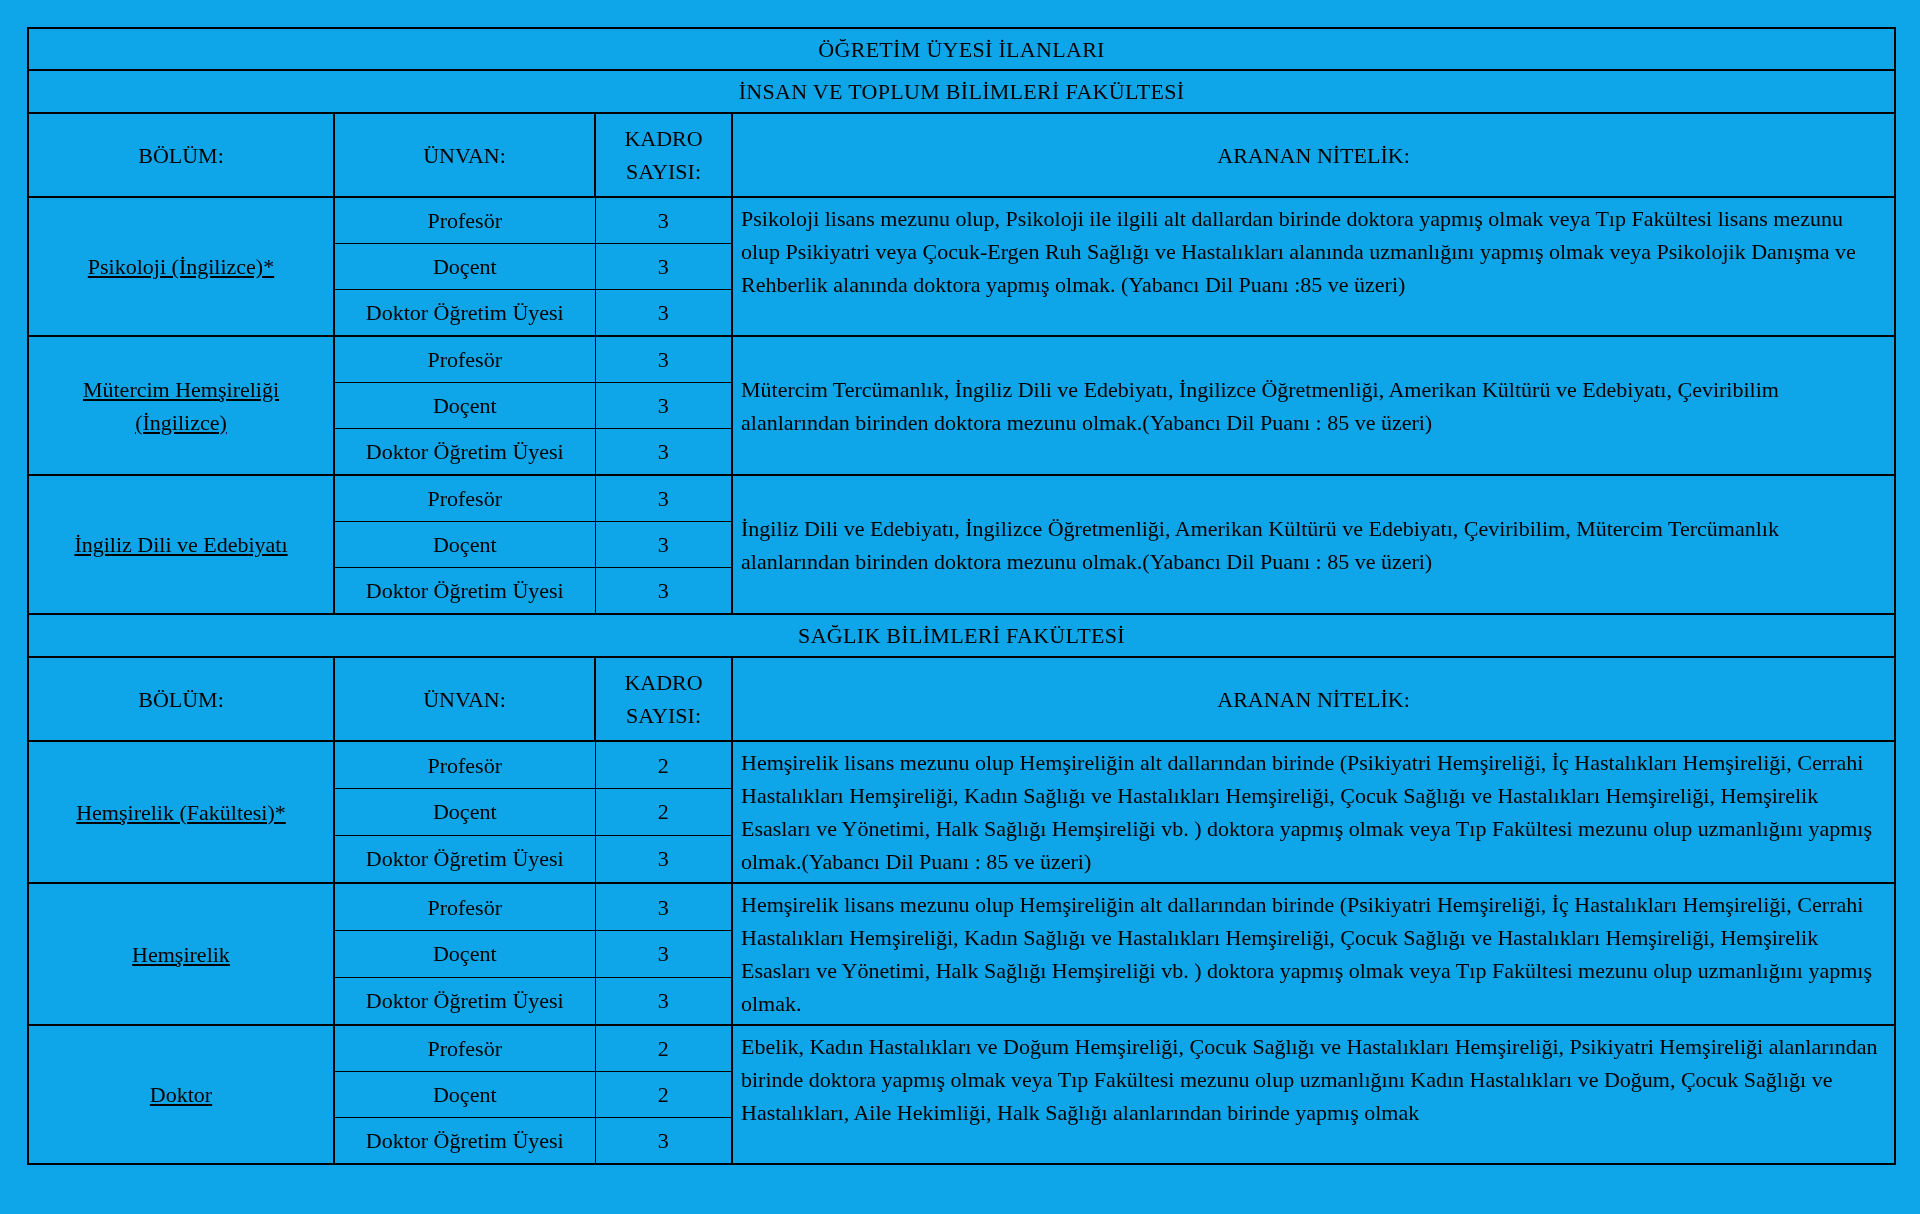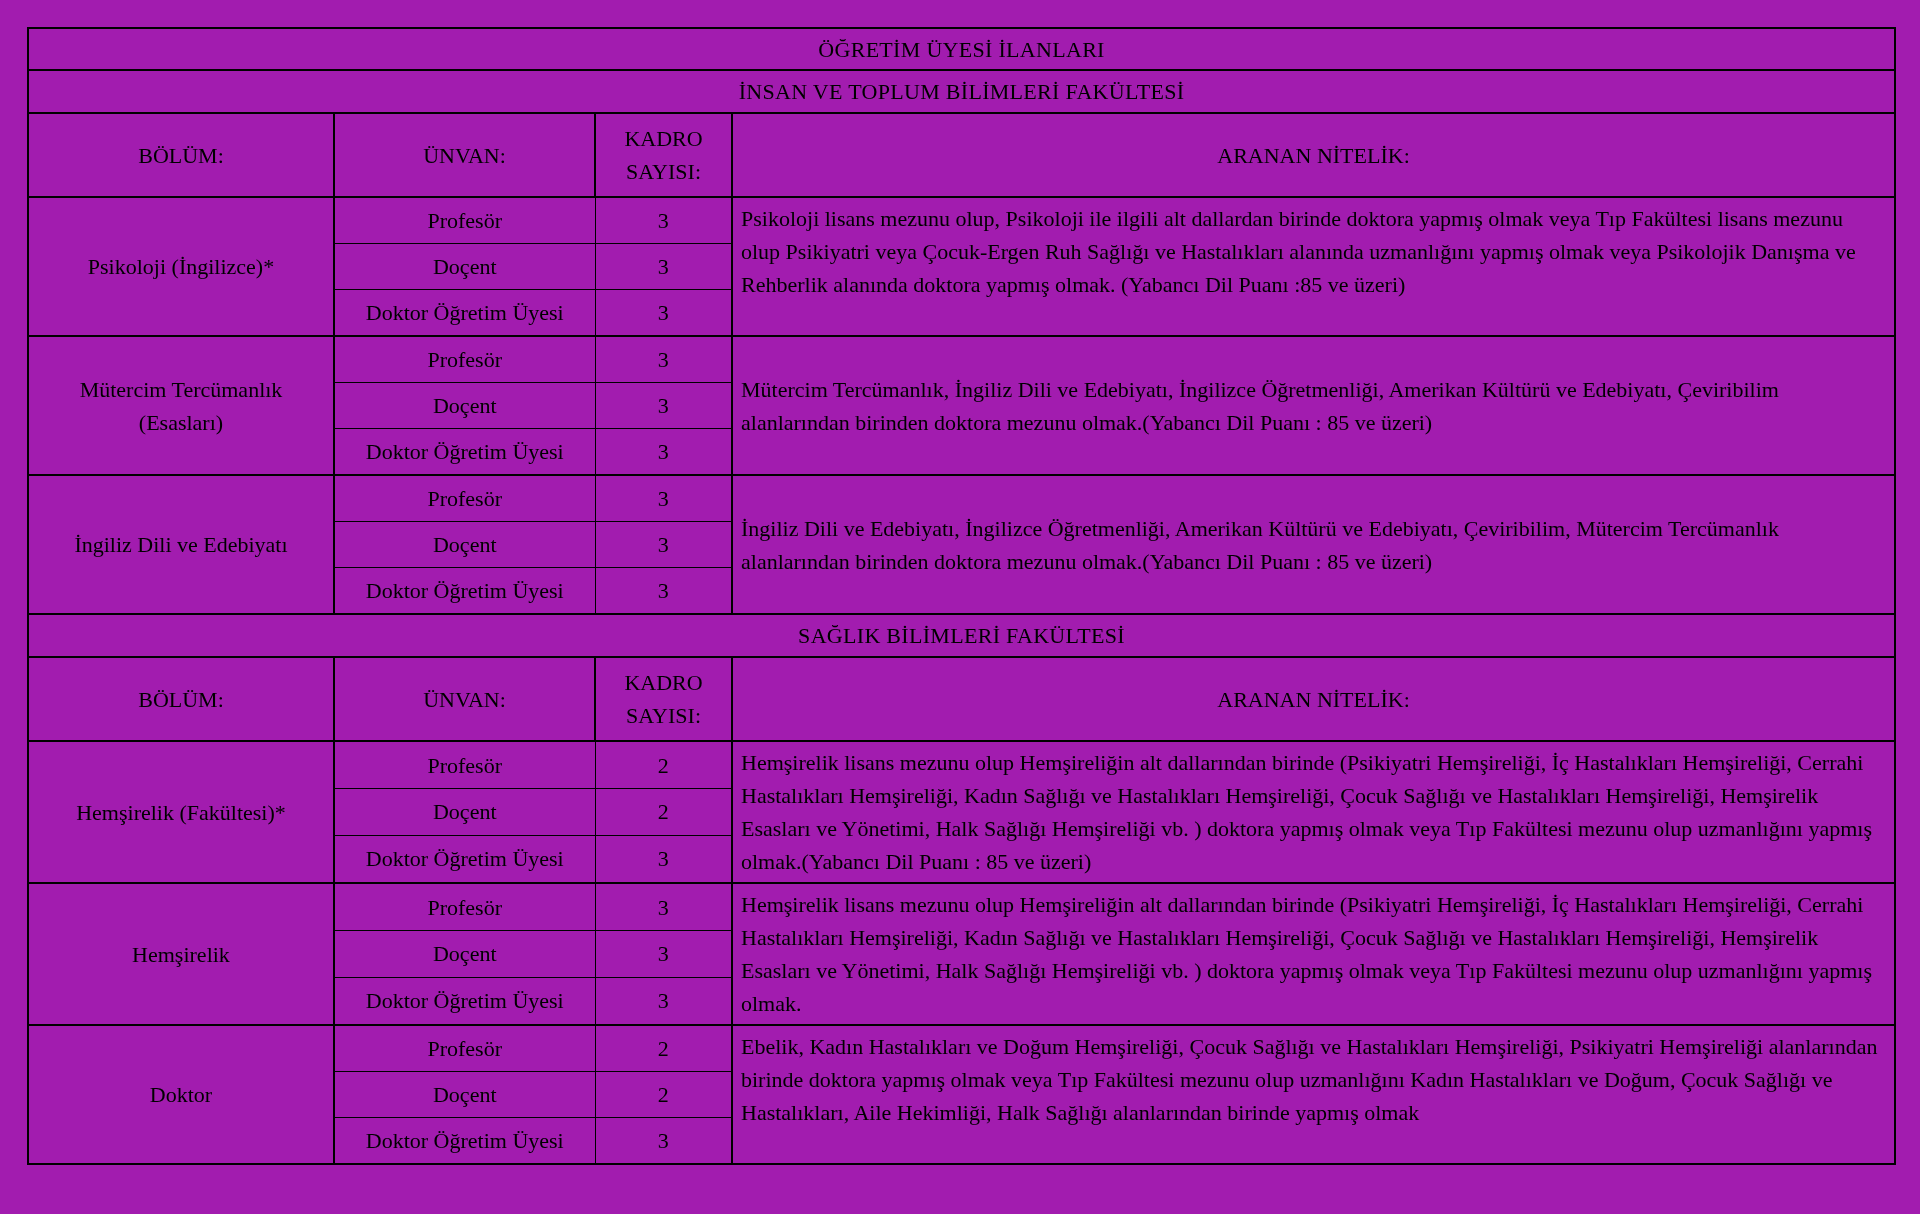--- a/index.html
+++ b/index.html
@@ -6,21 +6,21 @@
     margin: 0;
     background: #ffffff;
     font-family: "Liberation Serif", "DejaVu Serif", serif;
     color: #000000;
   }
   .page {
     width: 1920px;
     height: 1214px;
     box-sizing: border-box;
     padding: 27px 26px 9px 27px;
-    background: #a21caf;
+    background: #0ea5e9;
   }
   table.jobs {
     border-collapse: collapse;
     table-layout: fixed;
     width: 1867px;
     border: 2px solid #000;
     font-size: 22px;
     line-height: 1.5;
   }
   col.c-dept  { width: 306px; }
@@ -52,20 +52,21 @@
   }
   tr.pos-row td { height: 41px; }
   tr.block-start td { border-top: 2px solid #000; }
 
   td.dept {
     text-align: center;
     vertical-align: middle;
     border-right: 2px solid #000;
     border-left: 2px solid #000;
     padding: 2px 10px;
+    text-decoration: underline;
   }
   td.rank {
     text-align: center;
     vertical-align: middle;
     margin-left: 16px;
   }
   td.cnt {
     text-align: center;
     vertical-align: middle;
   }
@@ -114,21 +115,21 @@
       <tr class="pos-row">
         <td class="rank">Doçent</td>
         <td class="cnt">3</td>
       </tr>
       <tr class="pos-row">
         <td class="rank">Doktor Öğretim Üyesi</td>
         <td class="cnt">3</td>
       </tr>
 
       <tr class="pos-row block-start">
-        <td class="dept" rowspan="3">Mütercim Tercümanlık (Esasları)</td>
+        <td class="dept" rowspan="3">Mütercim Hemşireliği (İngilizce)</td>
         <td class="rank">Profesör</td>
         <td class="cnt">3</td>
         <td class="qual" rowspan="3" style="vertical-align:middle">Mütercim Tercümanlık, İngiliz Dili ve Edebiyatı, İngilizce Öğretmenliği, Amerikan Kültürü ve Edebiyatı, Çeviribilim alanlarından birinden doktora mezunu olmak.(Yabancı Dil Puanı : 85 ve üzeri)</td>
       </tr>
       <tr class="pos-row">
         <td class="rank">Doçent</td>
         <td class="cnt">3</td>
       </tr>
       <tr class="pos-row">
         <td class="rank">Doktor Öğretim Üyesi</td>

